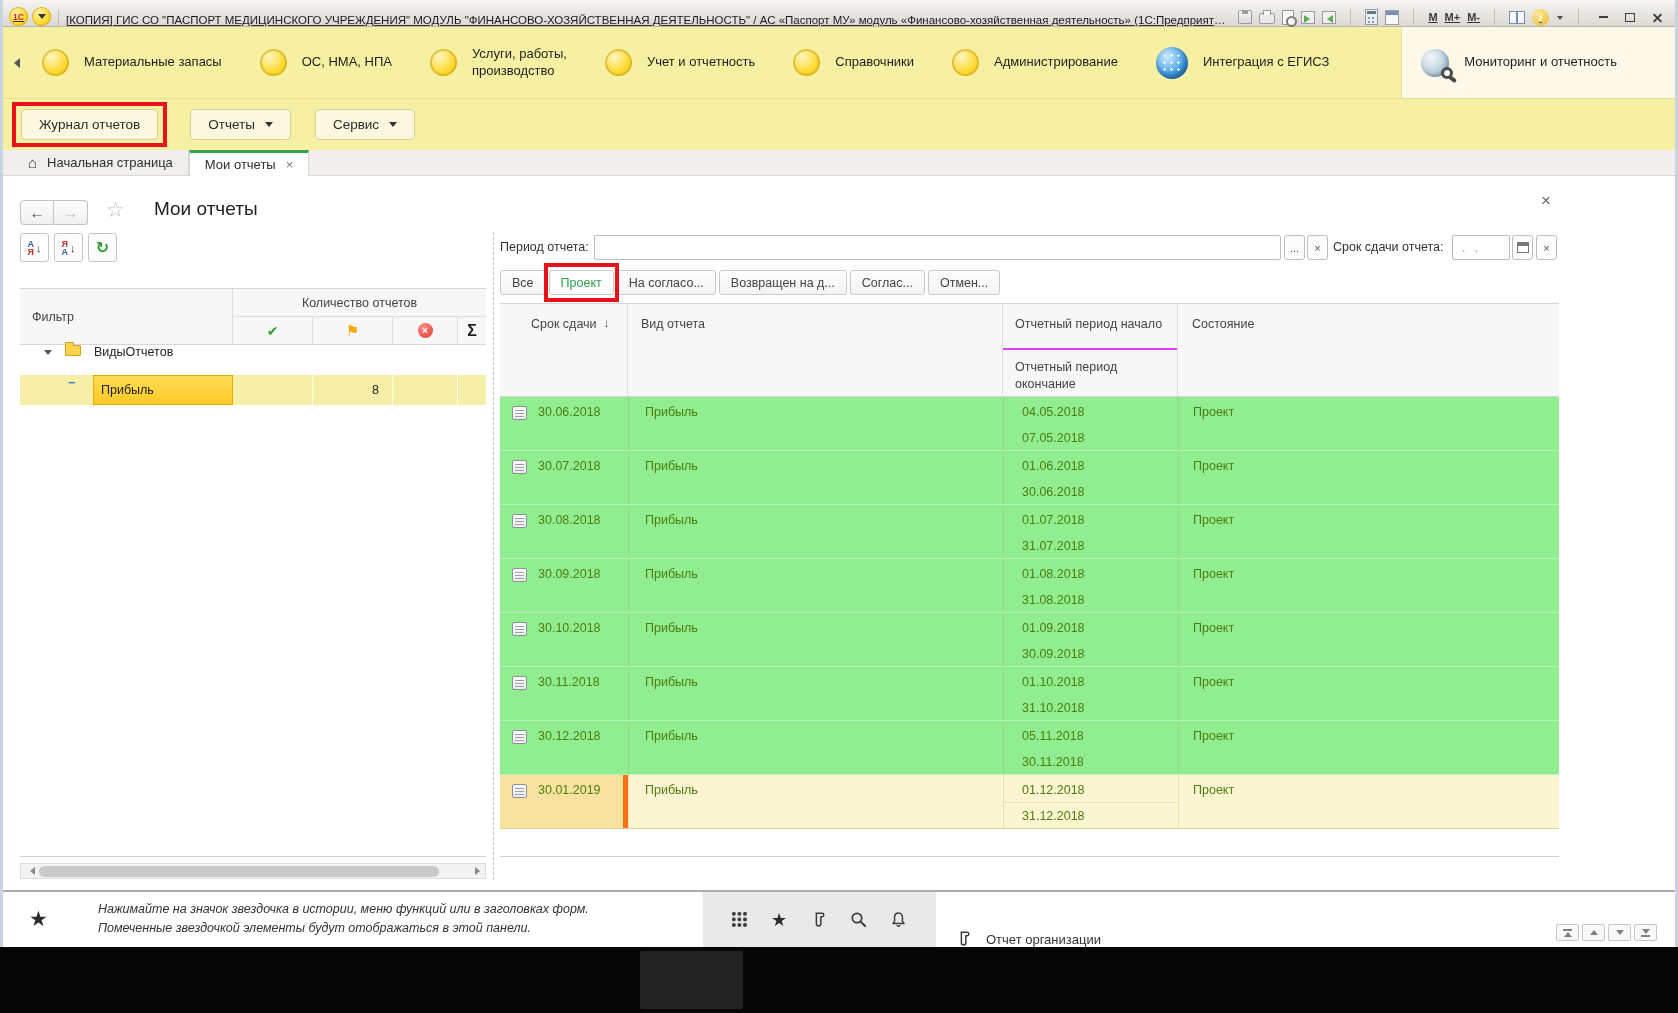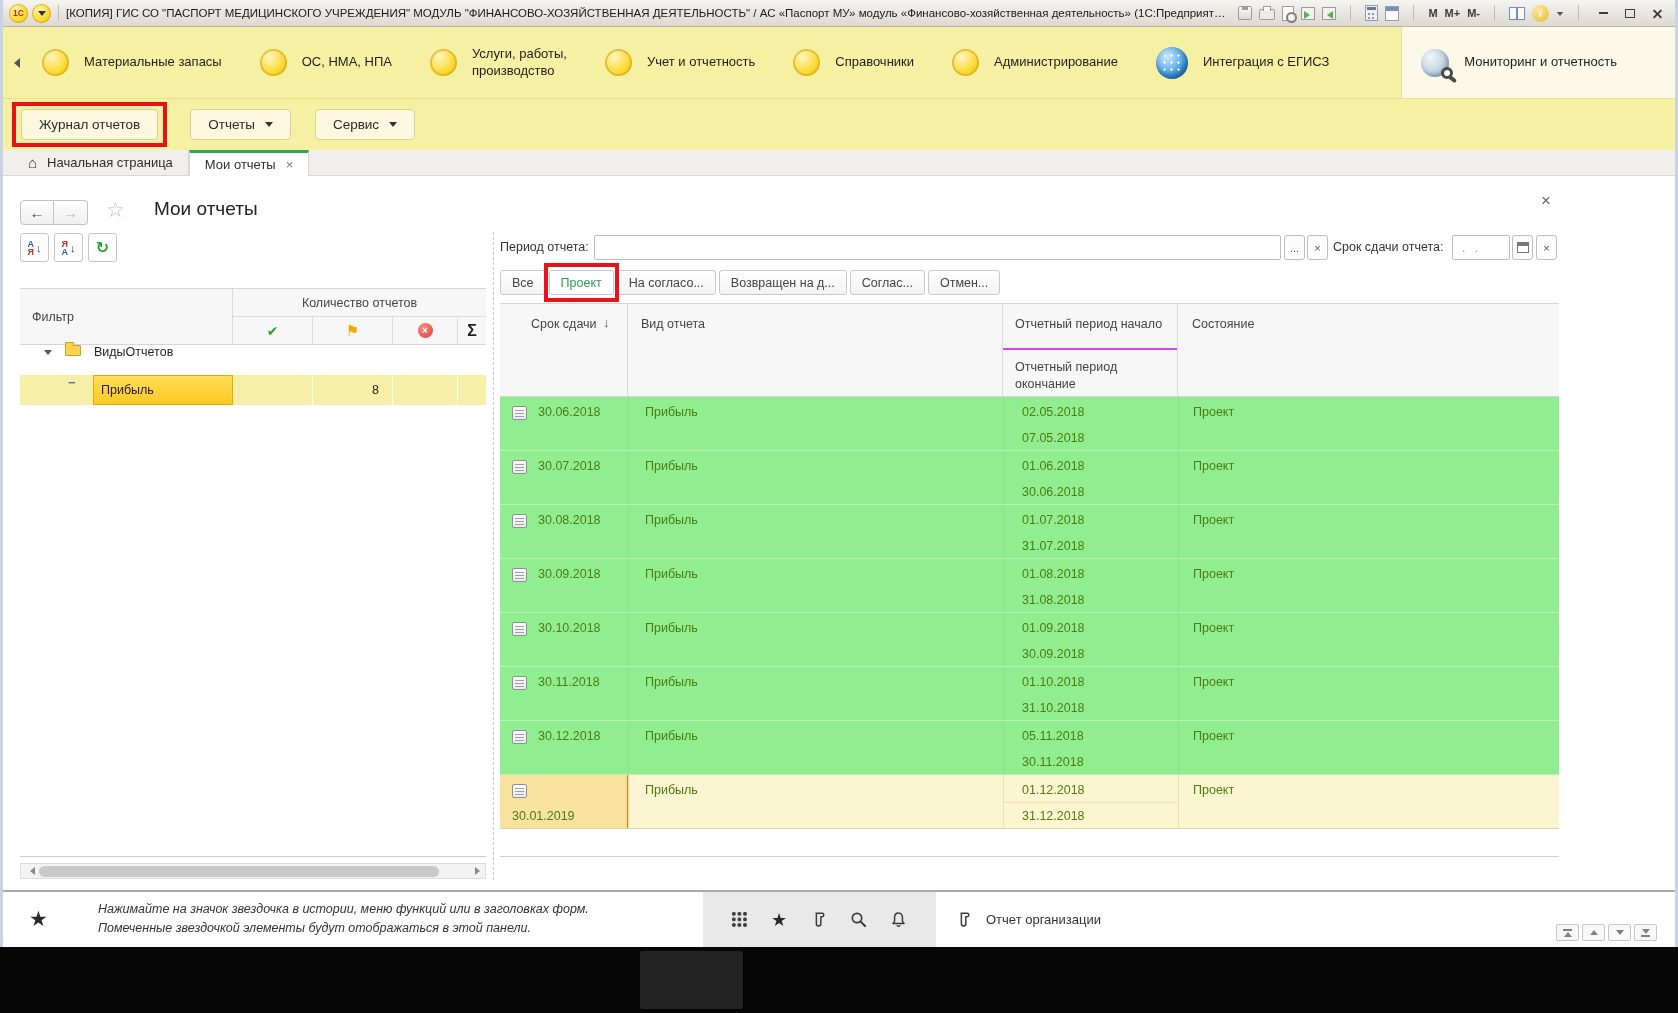--- a/index.html
+++ b/index.html
@@ -7,21 +7,21 @@
     --selected-cell-yellow:#F7E39E; --tree-selected-cell:#FFD23B;
     --annotation-red:#E8121D; --active-tab-green:#2FA84F; --status-active-green:#2FA052;
   }
   *{margin:0;padding:0;box-sizing:border-box;}
   html,body{width:1678px;height:1013px;overflow:hidden;}
   body{font-family:"Liberation Sans","DejaVu Sans",sans-serif;font-size:13px;color:#333;background:#51596B;position:relative;}
   .app{position:absolute;inset:0;display:flex;flex-direction:column;background:#fff;border-left:3px solid #C8D4E2;border-right:3px solid #C8D4E2;}
   button{font-family:inherit;}
 
   
-  .titlebar{height:27px;background:linear-gradient(#F5F4F1,#DCD9D2);border-bottom:1px solid #B8B4AC;display:flex;align-items:center;padding:0 8px 0 6px;flex:0 0 auto;}
+  .titlebar{height:27px;background:linear-gradient(#F5F4F1,#DCD9D2);border-bottom:1px solid #B8B4AC;display:flex;align-items:flex-end;padding:0 8px 0 6px;flex:0 0 auto;text-decoration:underline;}
   .tb-logo,.tb-drop{width:19px;height:19px;border-radius:50%;background:radial-gradient(circle at 35% 30%,#FFF3A8,#FFD92E 60%,#E8B400);box-shadow:inset 0 0 0 1px rgba(190,150,20,.6);display:flex;align-items:center;justify-content:center;flex:0 0 auto;}
   .tb-logo span{font-size:8.5px;font-weight:bold;color:#D3202A;}
   .tb-drop{margin-left:4px;cursor:pointer;}
   .tb-sep{width:1px;height:16px;background:#C2BEB6;margin:0 7px;flex:0 0 auto;}
   .tb-title{font-size:11.5px;color:#1A1A1A;white-space:nowrap;overflow:hidden;text-overflow:ellipsis;flex:1;min-width:0;}
   .tb-icons{display:flex;align-items:center;gap:7px;margin-left:10px;flex:0 0 auto;}
   .tbi{display:block;opacity:.8;}
   .ico-save{width:14px;height:14px;border:1.5px solid #8A8A8A;border-radius:2px 2px 1px 1px;background:linear-gradient(#fff,#d8d8d8);position:relative;}
   .ico-save::before{content:'';position:absolute;top:-1px;left:3px;right:3px;height:4px;background:#8A8A8A;}
   .ico-print{width:16px;height:11px;border:1.5px solid #8A8A8A;border-radius:2px;margin-top:3px;position:relative;background:#eee;}
@@ -154,40 +154,40 @@
   .sarr2{position:absolute;left:103px;top:11px;color:#555;font-size:13px;}
   .h-type{width:375px;padding:13px 0 0 13px;}
   .h-period{width:175px;display:flex;flex-direction:column;padding:0;}
   .hp-top{height:46px;padding:13px 12px 0;border-bottom:2px solid #d946ef;}
   .hp-bot{flex:1;padding:9px 12px 0;line-height:1.35;}
   .h-state{flex:1;padding:13px 0 0 14px;border-right:none;}
   .trow{display:flex;height:54px;font-size:12.5px;color:#4d7c0f;cursor:pointer;}
   .trow.green{background:var(--row-green);border-bottom:1px solid #B9F2B9;}
   .trow.green .c-type,.trow.green .c-period,.trow.green .c-state{border-left:1px solid rgba(0,0,0,.05);}
   .trow.yellow{background:var(--row-selected-yellow);border-bottom:1px solid #E0D49B;}
-  .trow.yellow .c-due{background:var(--selected-cell-yellow);border-right:1px solid #f97316;flex-direction:column;}
+  .trow.yellow .c-due{background:var(--selected-cell-yellow);border-right:5px solid #f97316;}
   .trow.yellow .c-type,.trow.yellow .c-period,.trow.yellow .c-state{border-left:1px solid #EBDFAE;}
   .trow.yellow .c-period{position:relative;}
   .trow.yellow .c-period::after{content:'';position:absolute;top:27px;left:0;right:0;border-top:1px solid #EFE3B4;}
   .c-due{width:128px;display:flex;padding:8px 0 0 12px;gap:11px;}
   .doc-ico{width:15px;height:14px;border:1px solid #8B9198;background:linear-gradient(#FDFDFD,#ECECEC);border-radius:2px;position:relative;flex:0 0 auto;margin-top:1px;}
   .doc-ico::before{content:'';position:absolute;left:2px;right:2px;top:3px;height:8px;background:repeating-linear-gradient(#9AA0A6 0 1px,transparent 1px 3px);}
   .c-type{width:375px;padding:8px 0 0 16px;}
   .c-period{width:175px;display:flex;flex-direction:column;padding:8px 0 0 18px;gap:12px;}
   .c-state{flex:1;padding:8px 0 0 14px;}
 
   
   .footer{height:57px;background:#fff;border-top:2px solid #ABABAB;position:relative;flex:0 0 auto;}
   .foot-star{position:absolute;left:26px;top:15px;font-size:21px;color:#2B2B2B;}
   .hint{position:absolute;left:95px;top:8px;width:528px;font-size:12.5px;font-style:italic;color:#333;line-height:1.55;}
   .tool-dock{position:absolute;left:700px;top:0;width:233px;height:100%;background:#E9E9E9;display:flex;align-items:center;justify-content:center;gap:23px;}
   .dock-ico{display:flex;align-items:center;justify-content:center;cursor:pointer;}
   .grid-ico{width:16px;height:16px;background:radial-gradient(#3C3C3C 1.8px,transparent 2.1px) -1px -1px/5.6px 5.6px;}
   .dock-star{font-size:18px;color:#2B2B2B;line-height:1;}
-  .open-item{position:absolute;left:952px;top:0;height:100%;display:flex;align-items:center;gap:14px;font-size:13px;color:#333;cursor:pointer;}
+  .open-item{position:absolute;left:952px;top:0;height:100%;display:flex;align-items:flex-end;gap:14px;font-size:13px;color:#333;cursor:pointer;}
   .listnav{position:absolute;right:18px;bottom:6px;display:flex;gap:3px;}
   .nbtn{width:23px;height:17px;border:1px solid #C6C6C6;border-radius:2px;background:#F8F8F8;display:flex;flex-direction:column;align-items:center;justify-content:center;gap:1px;cursor:pointer;}
   .tri{width:0;height:0;display:block;}
   .tri.up{border:4px solid transparent;border-top:none;border-bottom:5px solid #808080;}
   .tri.down{border:4px solid transparent;border-bottom:none;border-top:5px solid #808080;}
   .bar{width:9px;height:2px;background:#808080;display:block;}
 
   
   .taskbar{height:66px;background:#060606;position:relative;flex:0 0 auto;margin:0 -3px;}
   .task-item{position:absolute;left:640px;top:4px;width:103px;height:58px;background:#232323;border-radius:2px;}
@@ -408,21 +408,21 @@
         <div class="hc h-state">Состояние</div>
       </div>
       <div id="reportRows">
           <div class="trow green">
             <div class="c-due">
               <span class="doc-ico"></span>
               <span>30.06.2018</span>
             </div>
             <div class="c-type">Прибыль</div>
             <div class="c-period">
-              <span>02.05.2018</span>
+              <span>04.05.2018</span>
               <span>07.05.2018</span>
             </div>
             <div class="c-state">Проект</div>
           </div>
           <div class="trow green">
             <div class="c-due">
               <span class="doc-ico"></span>
               <span>30.07.2018</span>
             </div>
             <div class="c-type">Прибыль</div>

